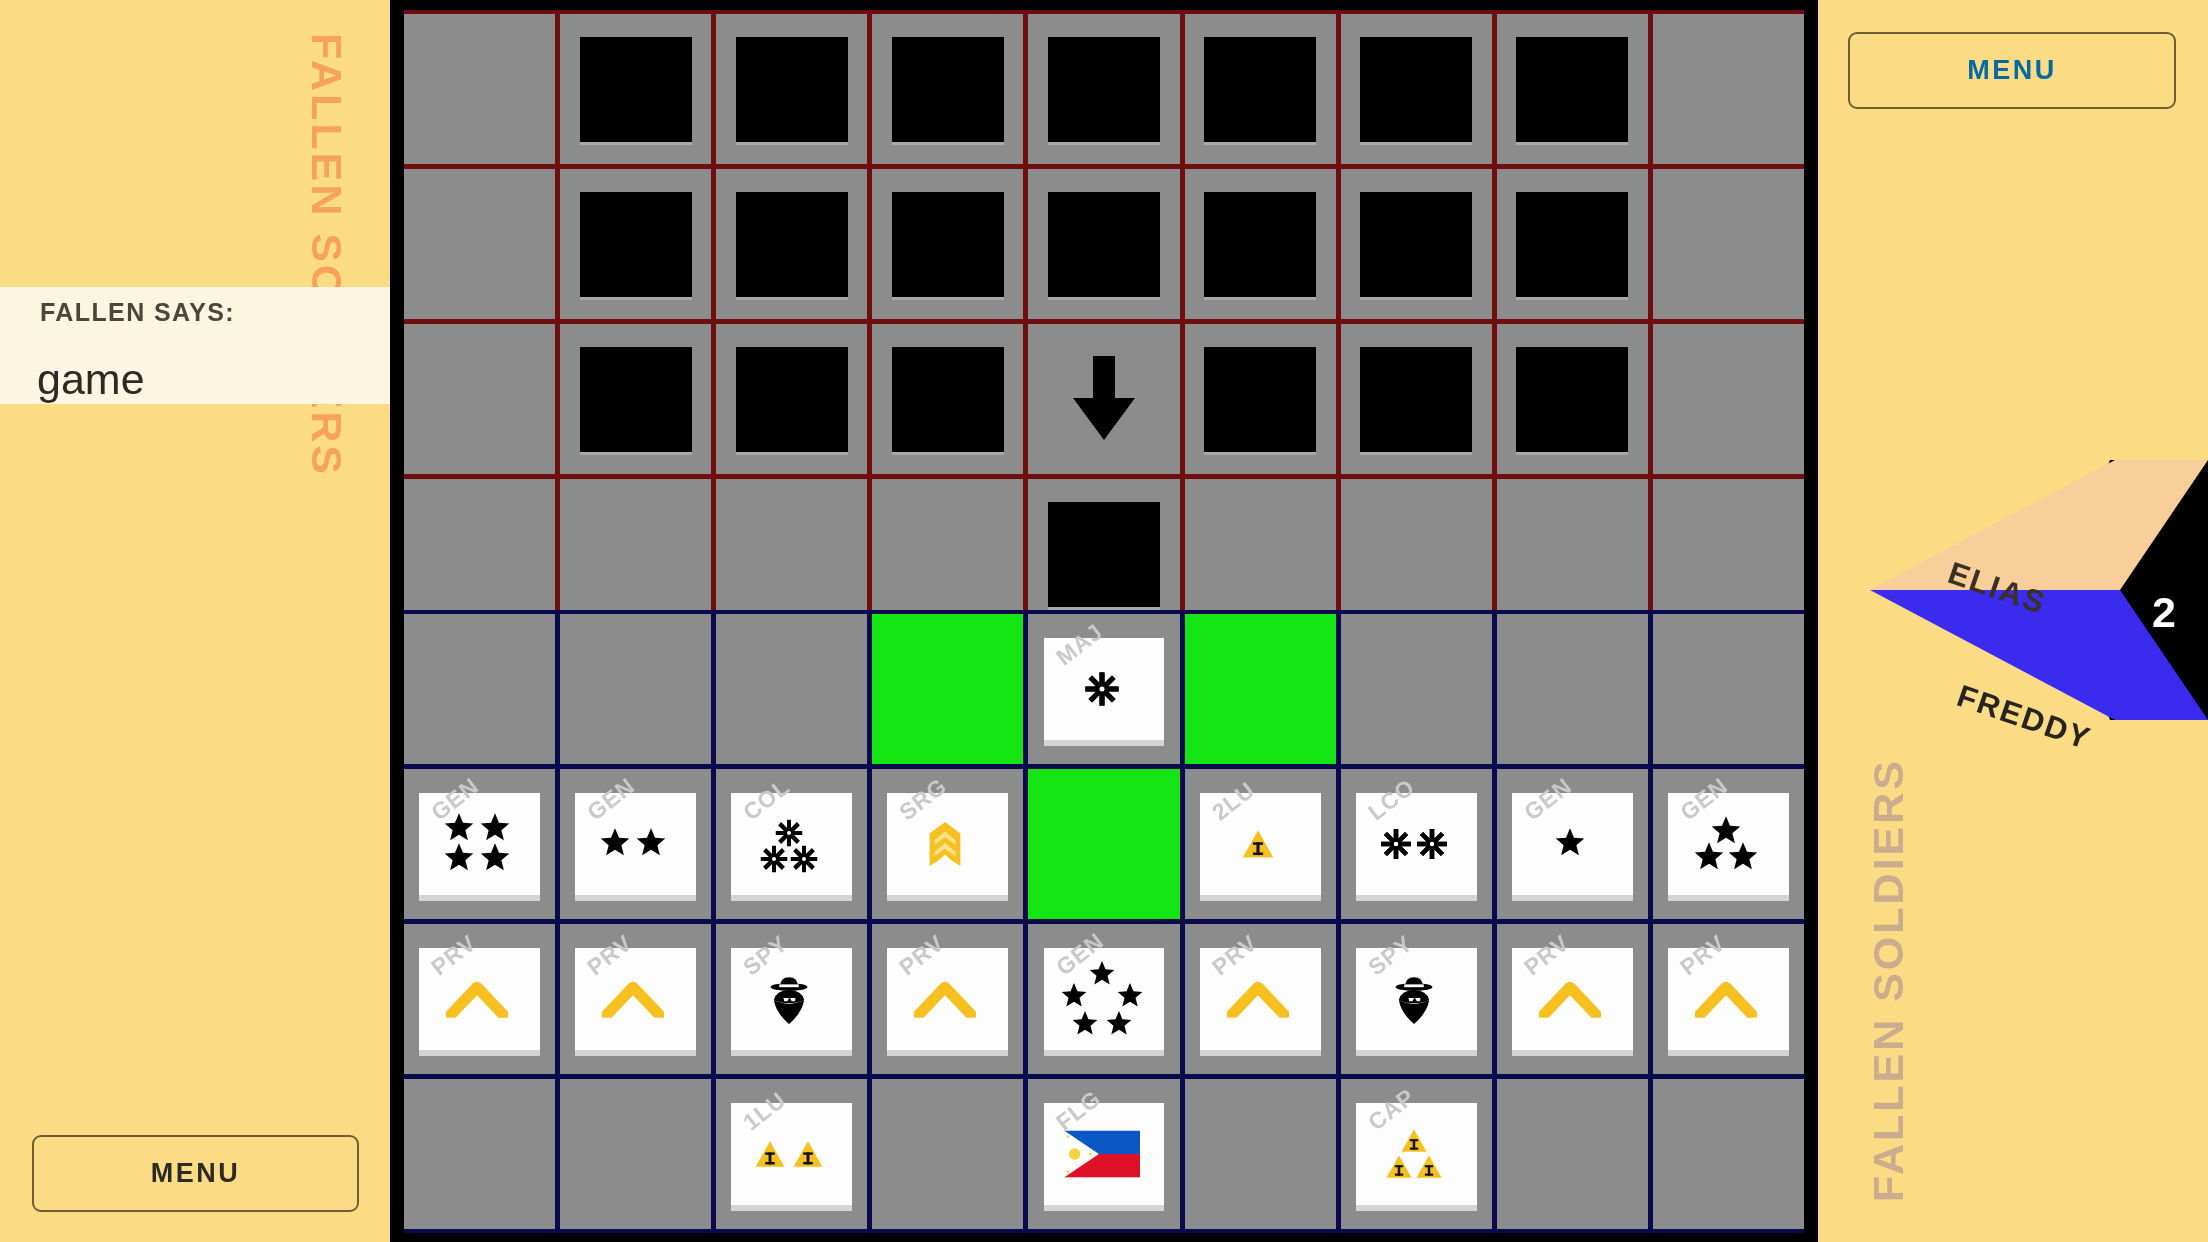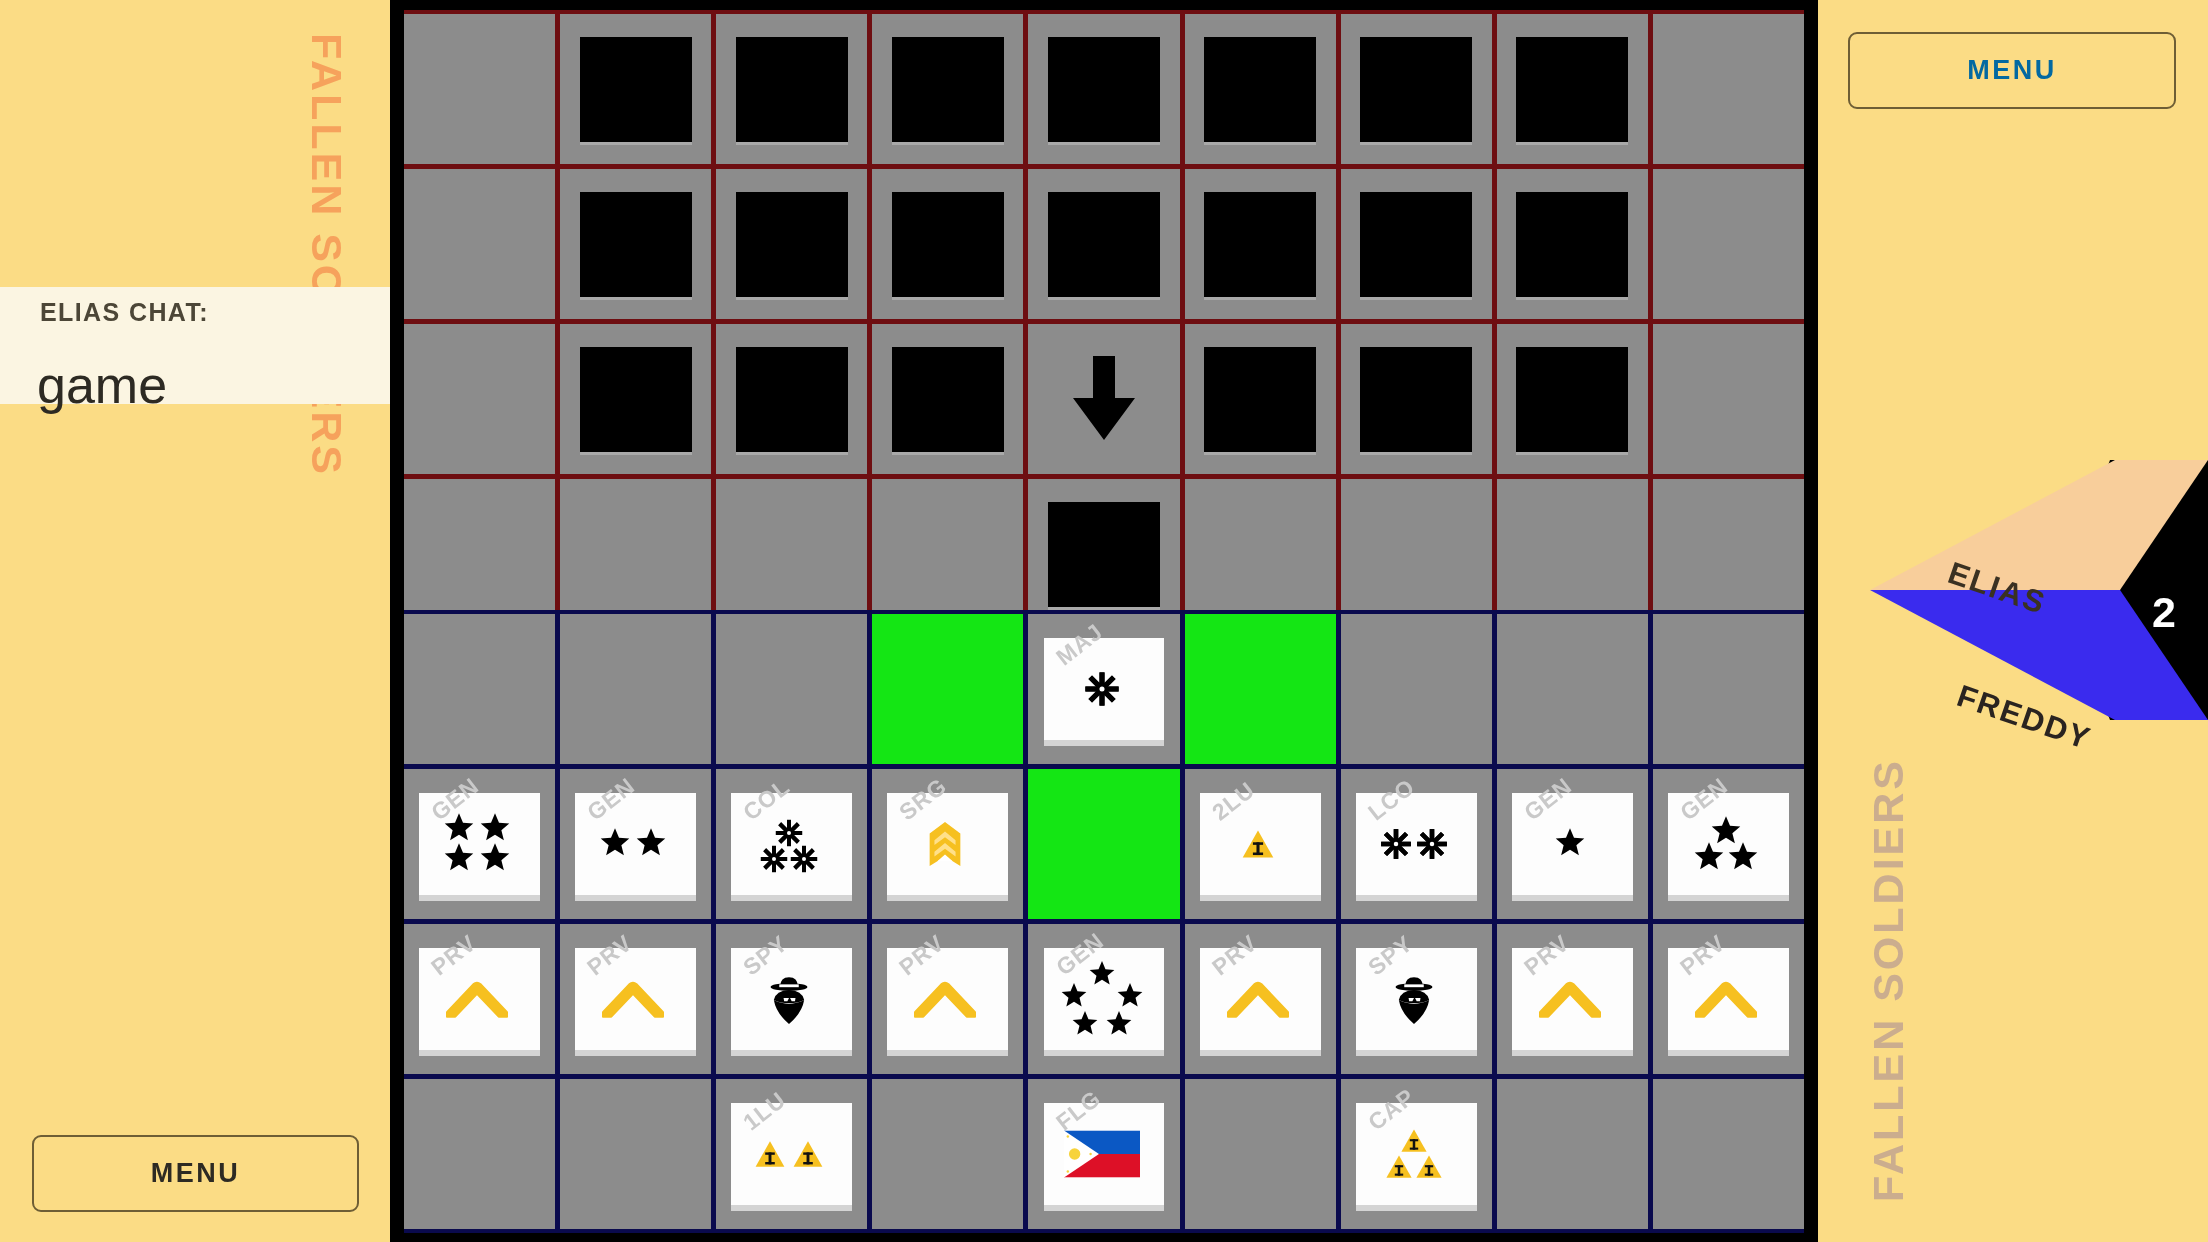--- a/index.html
+++ b/index.html
@@ -33,21 +33,21 @@
   #chat-bubble-tail{
     position:absolute;left:390px;top:338px;width:65px;height:80px;
     background:#EDE8DA;
   }
   #chat-says{
     position:absolute;left:40px;top:298px;
     font-size:25px;font-weight:bold;letter-spacing:1.4px;color:#4C4637;
   }
   #chat-msg{
     position:absolute;left:37px;top:355px;
-    font-size:52px;color:#2D2A23;
+    font-size:43px;color:#2D2A23;
   }
   #chat-button{
     position:absolute;left:32px;top:1135px;width:323px;height:73px;
     background:#FBDC85;border:2px solid #6E5E35;border-radius:9px;
     display:flex;align-items:center;justify-content:center;
     font-size:27px;font-weight:bold;letter-spacing:2.5px;color:#2D2A23;
     cursor:pointer;
   }
   
   #right-panel{
@@ -142,21 +142,21 @@
 </style>
 </head>
 <body>
 
 <div id="left-panel">
   <div id="fallen-left">
     <span>FALLEN SOLDIERS</span>
   </div>
   <div id="chat-bubble-tail"></div>
   <div id="chat-bubble"></div>
-  <div id="chat-says">ELIAS CHAT:</div>
+  <div id="chat-says">FALLEN SAYS:</div>
   <div id="chat-msg">game</div>
   <div id="chat-button">MENU</div>
 </div>
 
 <div id="board">
   <div class="grid" id="grid-enemy">
       <div class="cell"></div>
       <div class="cell">
         <div class="hidden-piece"></div>
       </div>

